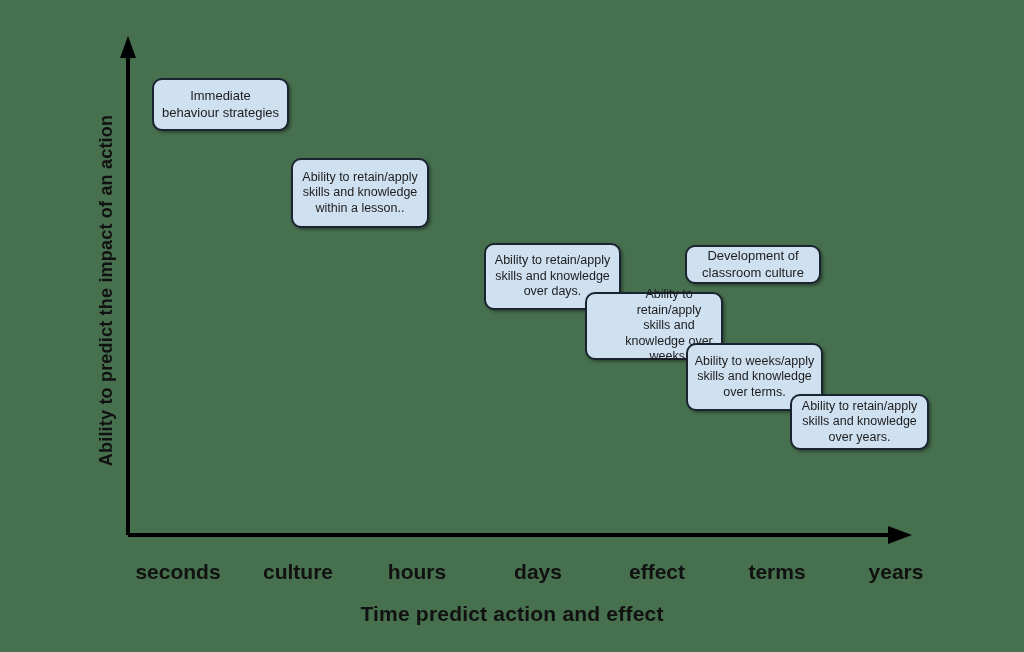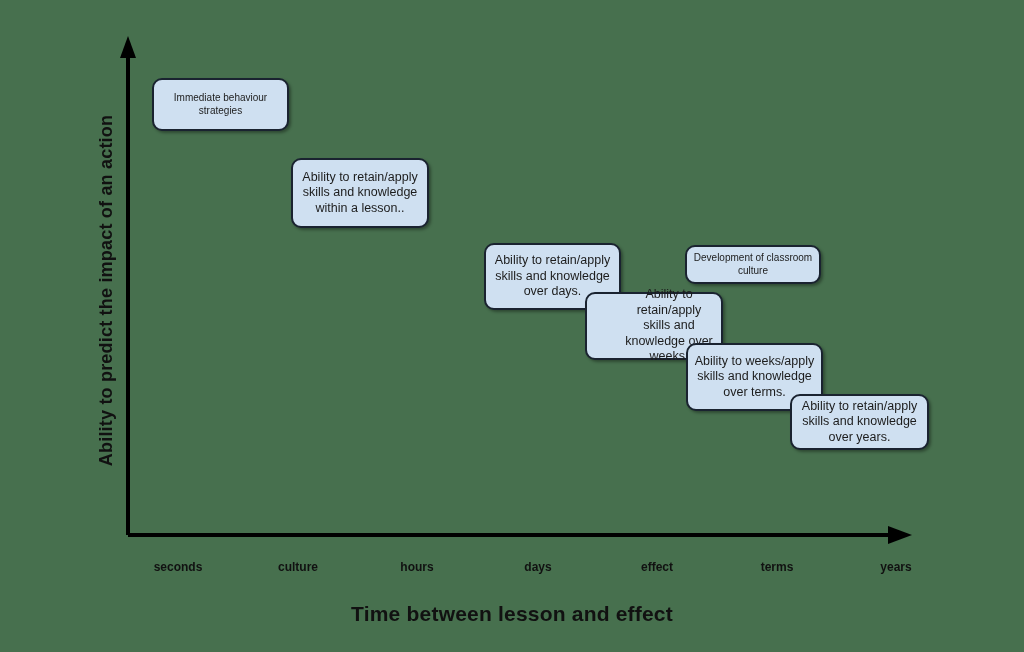--- a/index.html
+++ b/index.html
@@ -57,21 +57,21 @@
     white-space: nowrap;
   }
 
   
   .tick-label {
     position: absolute;
     top: 560px;
     width: 120px;
     margin-left: -60px;
     text-align: center;
-    font-size: 12px;
+    font-size: 21px;
     font-weight: bold;
     color: #111111;
   }
 
   
   .node {
     position: absolute;
     box-sizing: border-box;
     background: #cfe0f1;
     border: 2px solid #1a2330;
@@ -83,39 +83,39 @@
     display: flex;
     align-items: center;
     justify-content: center;
     padding: 3px 6px;
     box-shadow: 2px 2px 3px rgba(0,0,0,0.35);
   }
   .node span {
     display: block;
     width: 100%;
   }
-  .node.big { font-size: 10px; }
+  .node.big { font-size: 13px; }
 </style>
 </head>
 <body>
 
 <div id="canvas">
 
   <svg class="axis-svg" viewBox="0 0 1024 652" xmlns="http://www.w3.org/2000/svg">
 
     <line x1="128" y1="535" x2="128" y2="50" stroke="#000000" stroke-width="4"></line>
     <polygon points="128,36 120,58 136,58" fill="#000000"></polygon>
 
     <line x1="128" y1="535" x2="895" y2="535" stroke="#000000" stroke-width="4"></line>
     <polygon points="912,535 888,526 888,544" fill="#000000"></polygon>
   </svg>
 
   <div class="y-axis-title">Ability to predict the impact of an action</div>
 
-  <div class="x-axis-title">Time between lesson and effect</div>
+  <div class="x-axis-title">Time predict action and effect</div>
 
   <div class="tick-label" style="left:178px;">seconds</div>
   <div class="tick-label" style="left:298px;">culture</div>
   <div class="tick-label" style="left:417px;">hours</div>
   <div class="tick-label" style="left:538px;">days</div>
   <div class="tick-label" style="left:657px;">effect</div>
   <div class="tick-label" style="left:777px;">terms</div>
   <div class="tick-label" style="left:896px;">years</div>
 
   <div class="node big" style="left:152px; top:78px; width:137px; height:53px;">

